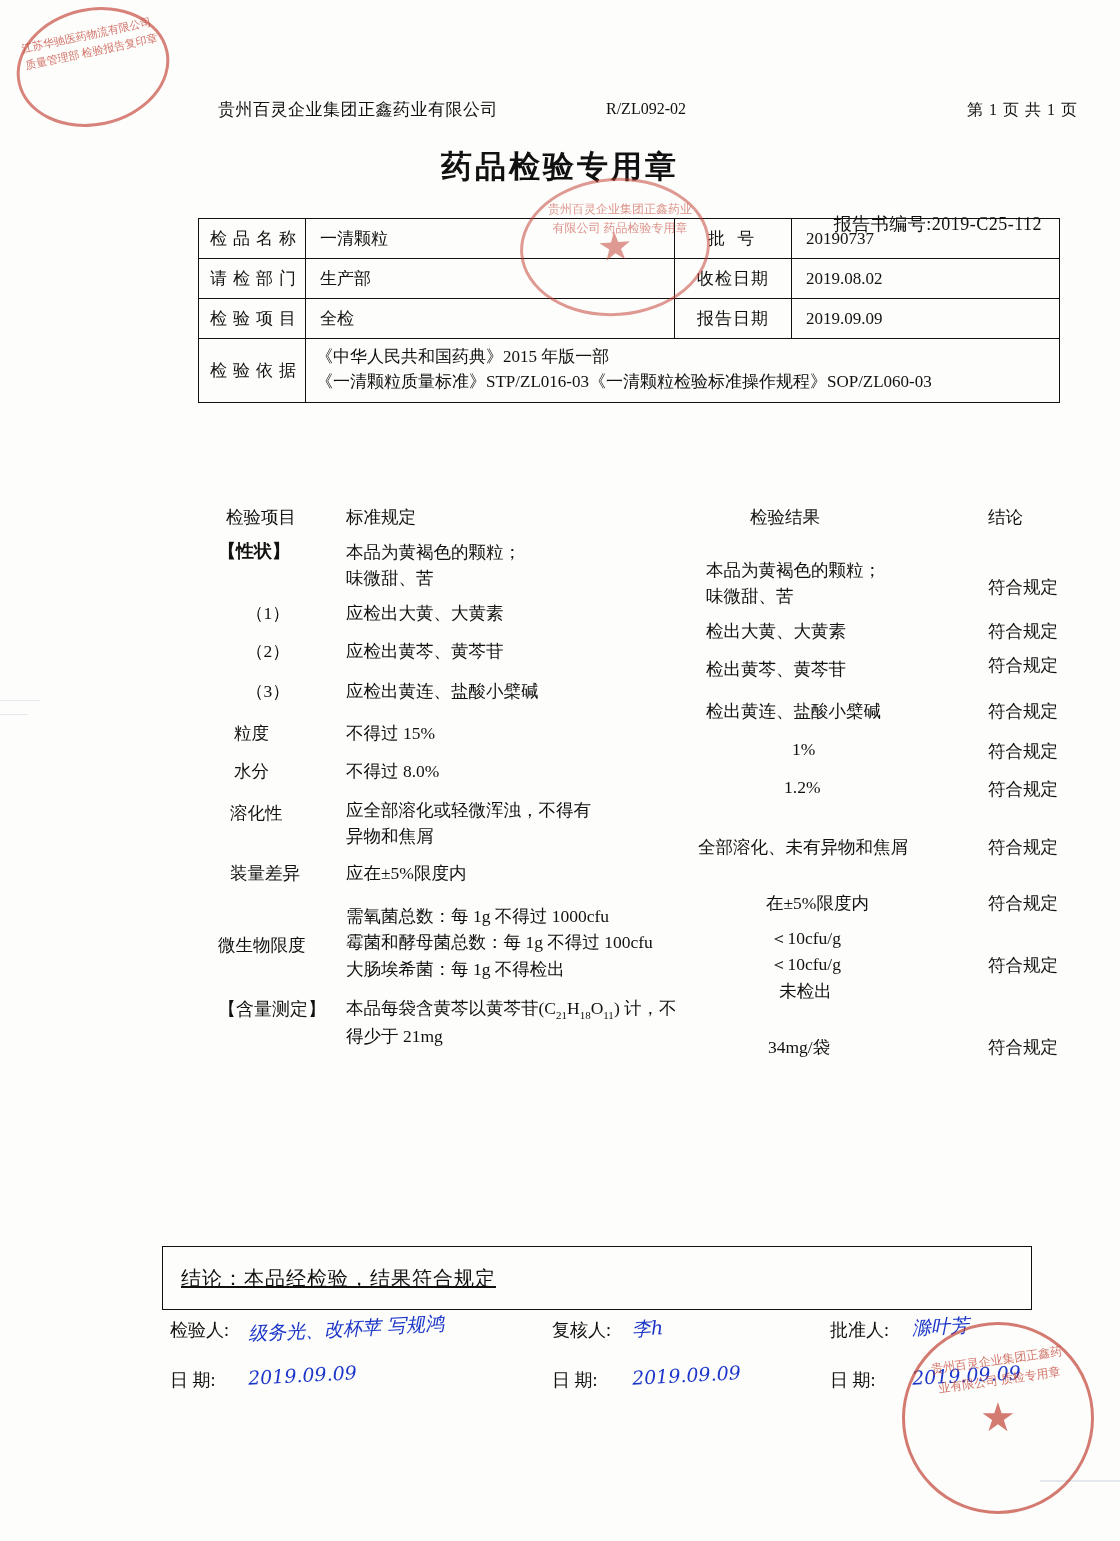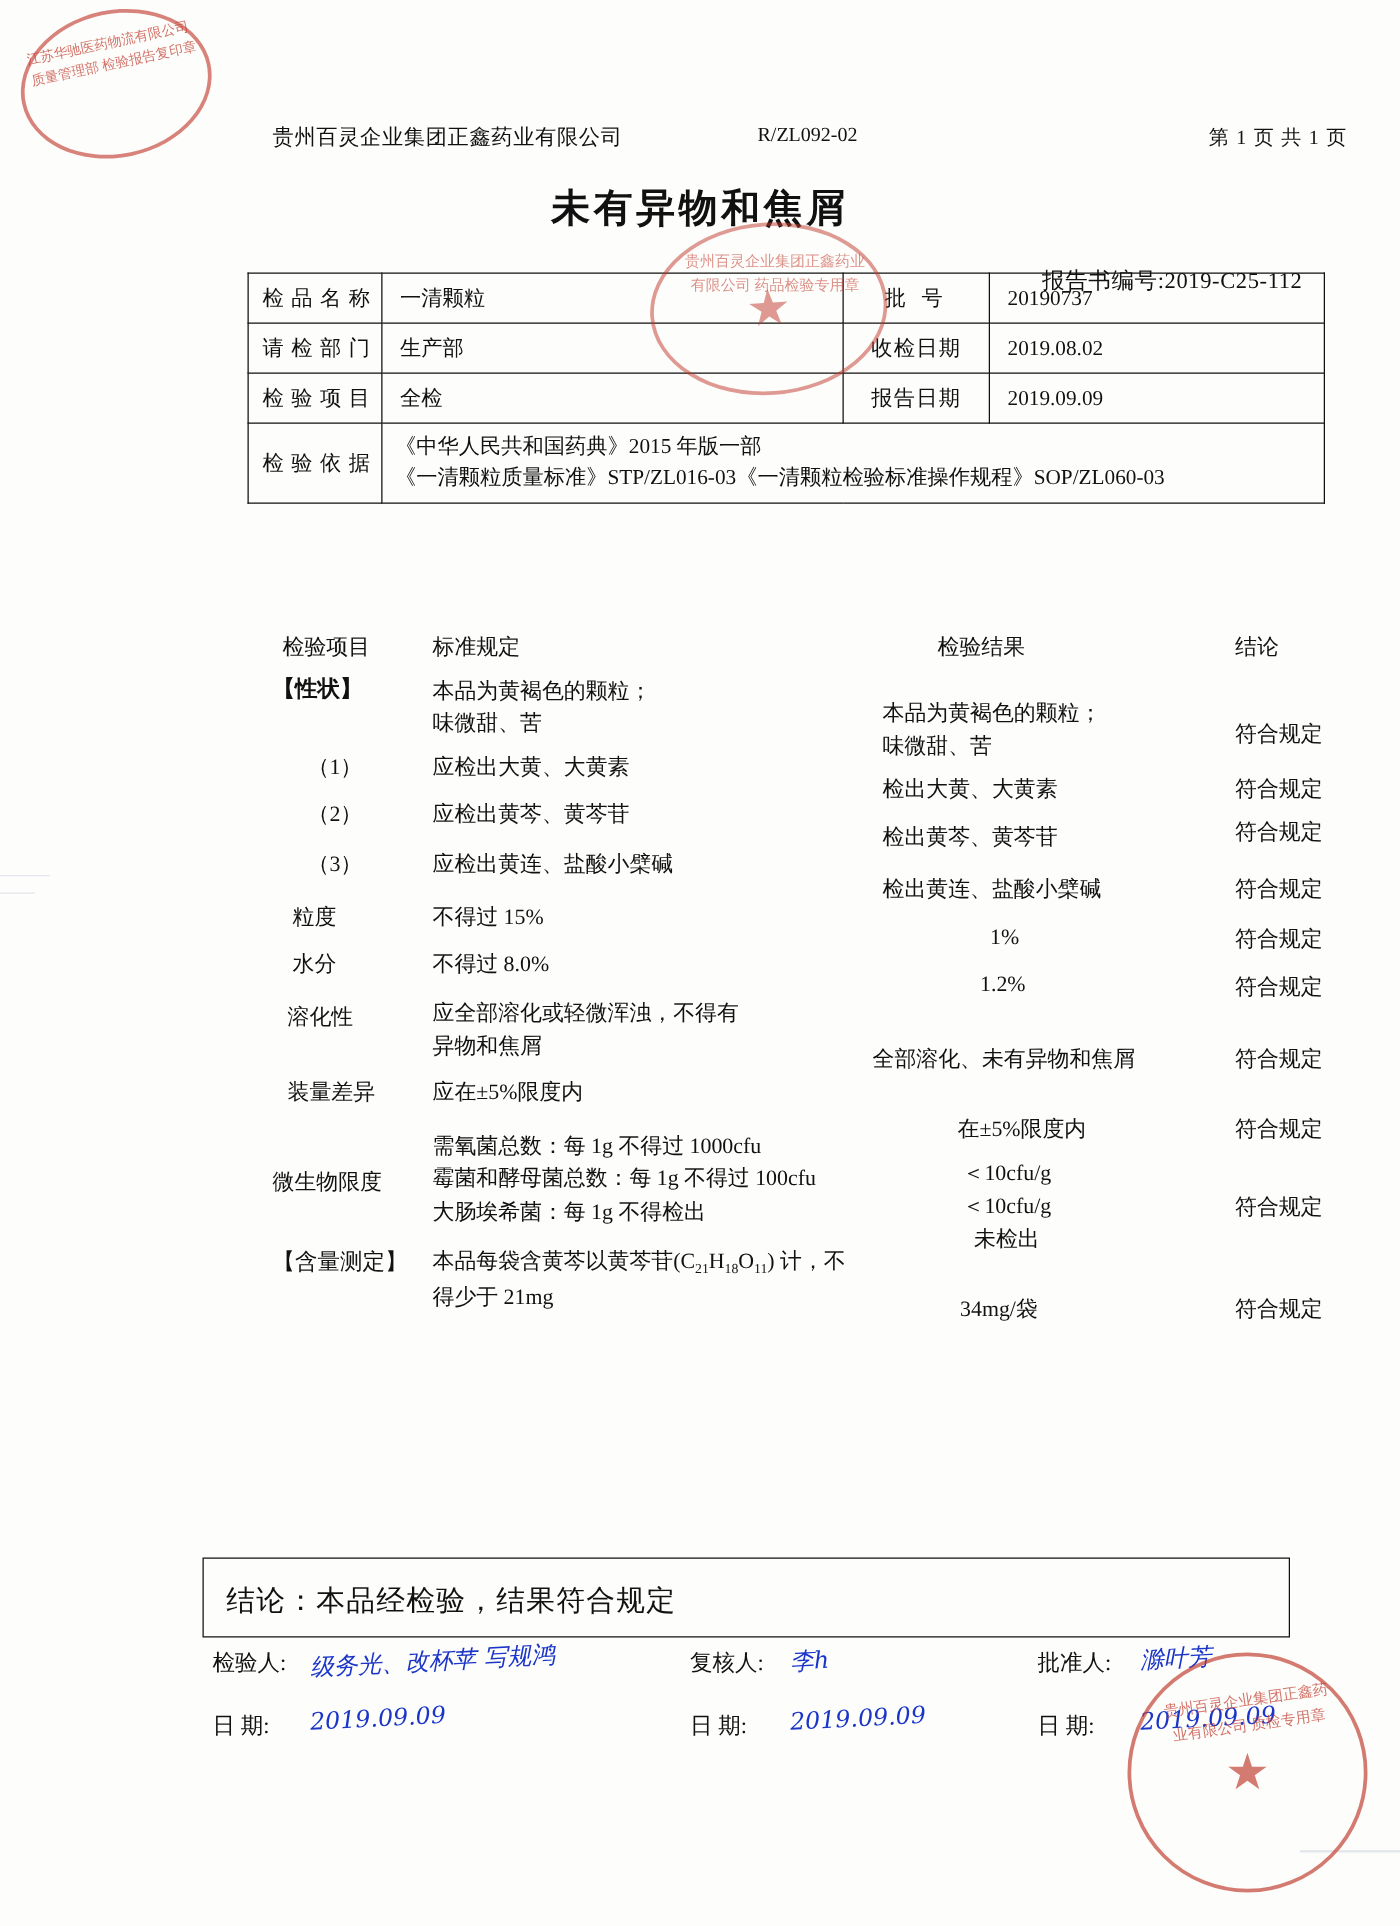--- a/index.html
+++ b/index.html
@@ -49,21 +49,21 @@
   .sect { font-size:18px; }
   .std { white-space:pre-line; line-height:1.5; }
   .resu { white-space:pre-line; line-height:1.5; }
   .conc { white-space:nowrap; }
 
   
   .concl-box {
     position:absolute; left:162px; top:1246px; width:868px; height:62px;
     border:1px solid #111;
   }
-  .concl-box .txt { position:absolute; left:18px; top:18px; font-size:23px; letter-spacing:1px; }
+  .concl-box .txt { position:absolute; left:18px; top:18px; font-size:20px; letter-spacing:1px;text-decoration:underline; }
 
   
   .sig { position:absolute; left:170px; top:1318px; width:880px; font-size:18px; }
   .sig .lbl { position:absolute; white-space:nowrap; }
   .sig .hand {
     position:absolute; color:#1a35c8;
     font-family:"DejaVu Serif", serif; font-style:italic; font-size:19px;
     transform:rotate(-3deg);
   }
 
@@ -91,21 +91,21 @@
   <div class="edge-line" style="left:0;top:700px;width:40px;height:1px;"></div>
   <div class="edge-line" style="left:0;top:714px;width:28px;height:1px;"></div>
   <div class="edge-line" style="left:1040px;top:1480px;width:80px;height:2px;"></div>
 
   <div class="hdr">
     <div class="company">贵州百灵企业集团正鑫药业有限公司</div>
     <div class="code">R/ZL092-02</div>
     <div class="pageno">第 1 页 共 1 页</div>
   </div>
 
-  <div class="title">未有异物和焦屑</div>
+  <div class="title">药品检验专用章</div>
 
   <div class="reportno">
     <span>报告书编号:</span><span>2019-C25-112</span>
   </div>
 
   <table class="info">
     <tbody>
         <tr>
       <td class="lbl">检品名称</td>
       <td class="val">一清颗粒</td>

